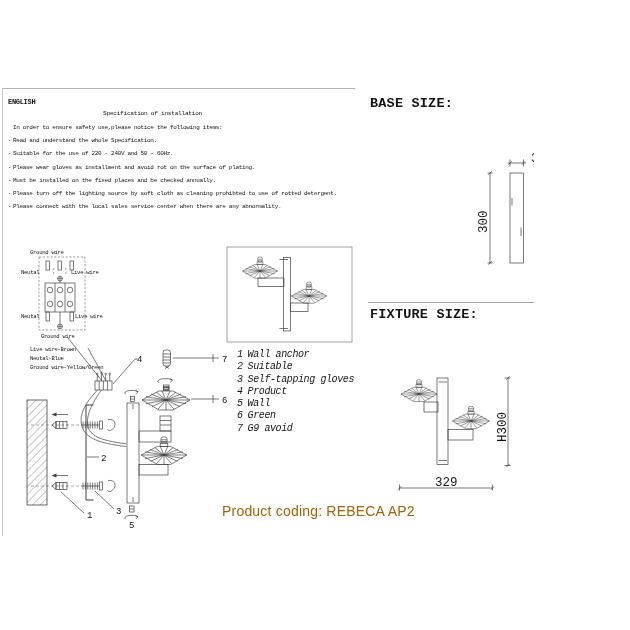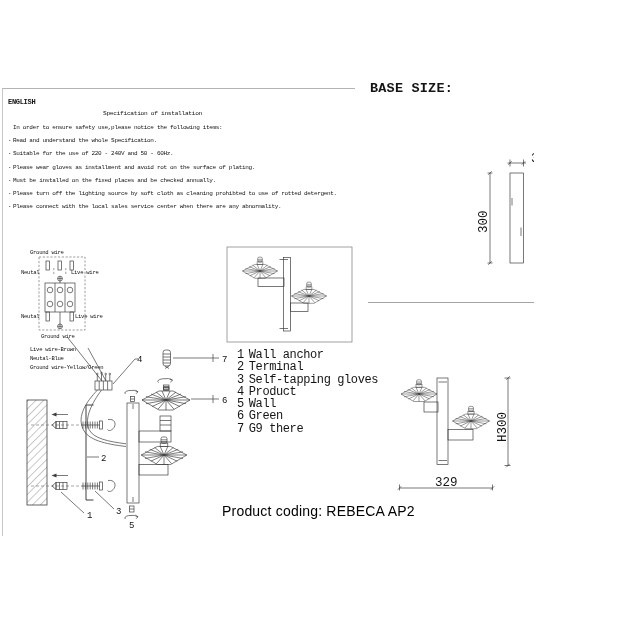--- a/index.html
+++ b/index.html
@@ -6,26 +6,26 @@
   .page{position:relative;width:534px;height:630px;background:#ffffff;overflow:hidden;
         font-family:"Liberation Mono",monospace;color:#141414;}
   .abs{position:absolute;}
   .panel-border{left:2px;top:88px;width:352px;height:447px;
                 border-top:1px solid #b3b3b3;border-left:1px solid #c6c6c6;}
   .english{left:8px;top:98px;font-size:7px;font-weight:bold;letter-spacing:-0.3px;}
   .spec-title{left:103px;top:110px;font-size:6.2px;letter-spacing:-0.3px;}
   .spec-list{left:8px;top:121px;font-size:6px;letter-spacing:-0.33px;line-height:13.2px;white-space:nowrap;}
   .spec-list .intro{padding-left:5px;}
   .spec-item .bullet{display:inline-block;width:5px;}
-  .parts-list{left:237px;top:349px;font-size:12px;letter-spacing:-0.4px;line-height:12.3px;white-space:nowrap;}
+  .parts-list{left:237px;top:349px;font-size:10px;letter-spacing:-0.4px;line-height:12.3px;white-space:nowrap;font-style:italic;}
   .parts-list .pnum{display:inline-block;margin-right:5px;}
   .hdr{font-weight:bold;font-size:13.5px;letter-spacing:0.2px;}
-  .hdr-base{left:370px;top:81px;text-align:right;}
+  .hdr-base{left:370px;top:96px;text-align:right;}
   .hdr-fixture{left:370px;top:307px;}
-  .footer{left:222px;top:503px;font-family:"Liberation Sans",sans-serif;font-size:14px;color:#000000;letter-spacing:0.2px;}
+  .footer{left:222px;top:503px;font-family:"Liberation Sans",sans-serif;font-size:14px;color:#a16207;letter-spacing:0.2px;}
   svg{position:absolute;overflow:visible;}
   .ln{stroke:#3f3f3f;stroke-width:0.7;fill:none;}
   .lnb{stroke:#3f3f3f;stroke-width:1;fill:none;}
   .dash{stroke:#5a5a5a;stroke-width:0.6;fill:none;stroke-dasharray:2.2,1.6;}
   .cdash{stroke:#6a6a6a;stroke-width:0.6;fill:none;stroke-dasharray:3,2;}
   .box{stroke:#8a8a8a;stroke-width:0.8;fill:none;}
   .divider{stroke:#9a9a9a;stroke-width:0.9;}
   .fillhead{fill:#3f3f3f;stroke:none;}
   text{fill:#141414;stroke:none;}
   .t-tiny{font-family:"Liberation Mono",monospace;font-size:5.6px;letter-spacing:-0.3px;}
@@ -259,29 +259,30 @@
         <text class="t-call" x="87" y="518">1</text>
         <line class="ln" x1="95" y1="491" x2="114" y2="509"></line>
         <text class="t-call" x="116" y="514">3</text>
         <text class="t-call" x="129" y="527.5">5</text>
       </g>
     </g>
   </svg>
 
   <div class="abs parts-list">
     <div><span class="pnum">1</span><span>Wall anchor</span></div>
-    <div><span class="pnum">2</span><span>Terminal</span></div>
+    <div><span class="pnum">2</span><span>Suitable</span></div>
     <div><span class="pnum">3</span><span>Self-tapping gloves</span></div>
     <div><span class="pnum">4</span><span>Product</span></div>
     <div><span class="pnum">5</span><span>Wall</span></div>
     <div><span class="pnum">6</span><span>Green</span></div>
-    <div><span class="pnum">7</span><span>G9 there</span></div>
+    <div><span class="pnum">7</span><span>G9 avoid</span></div>
   </div>
 
   <div class="abs hdr hdr-base">BASE SIZE:</div>
+  <div class="abs hdr hdr-fixture">FIXTURE SIZE:</div>
 
   <svg style="left:360px;top:90px" width="270" height="410" viewBox="360 90 270 410">
 
     <g>
       <rect class="ln" x="510" y="173" width="13.5" height="90"></rect>
       <line class="ln" x1="512" y1="198" x2="512" y2="205.5"></line>
       <line class="ln" x1="521" y1="227.5" x2="521" y2="236"></line>
 
       <line class="ln" x1="510" y1="159.5" x2="510" y2="166.5"></line>
       <line class="ln" x1="523.5" y1="159.5" x2="523.5" y2="166.5"></line>

